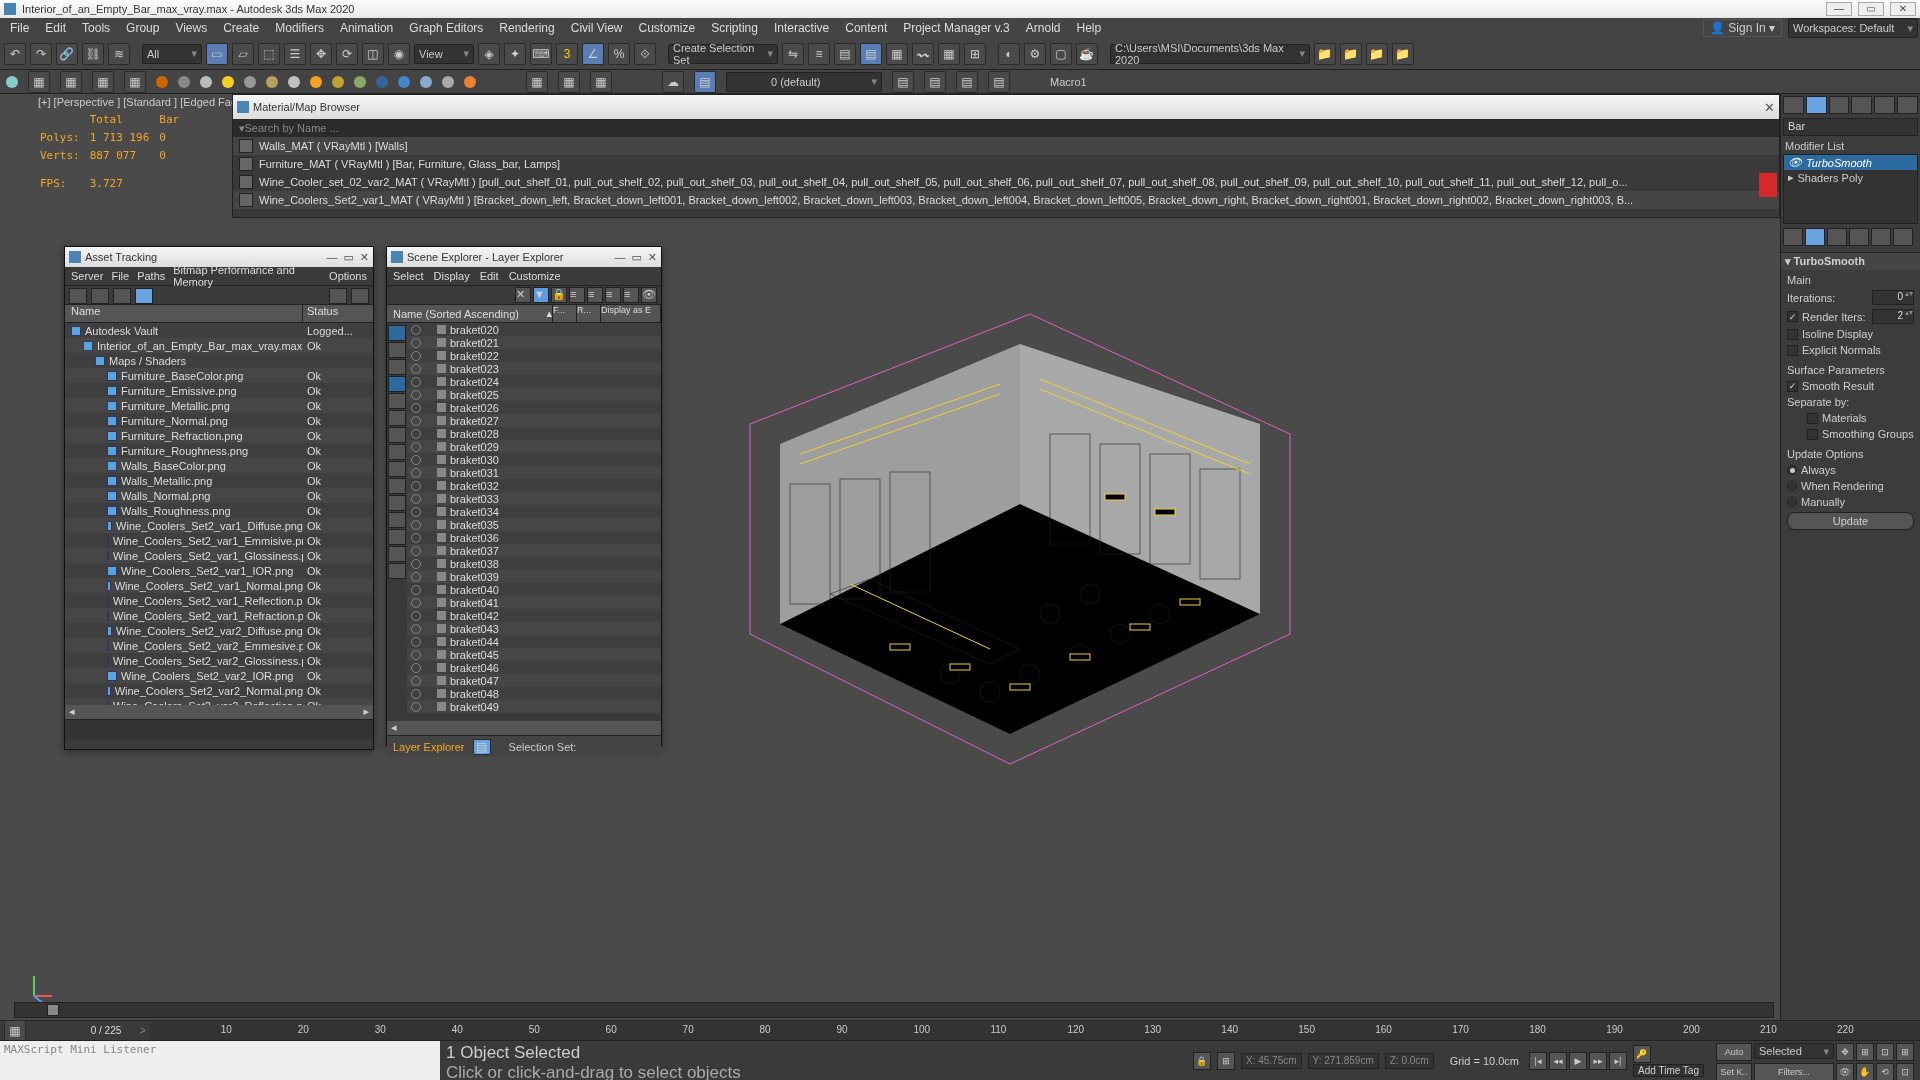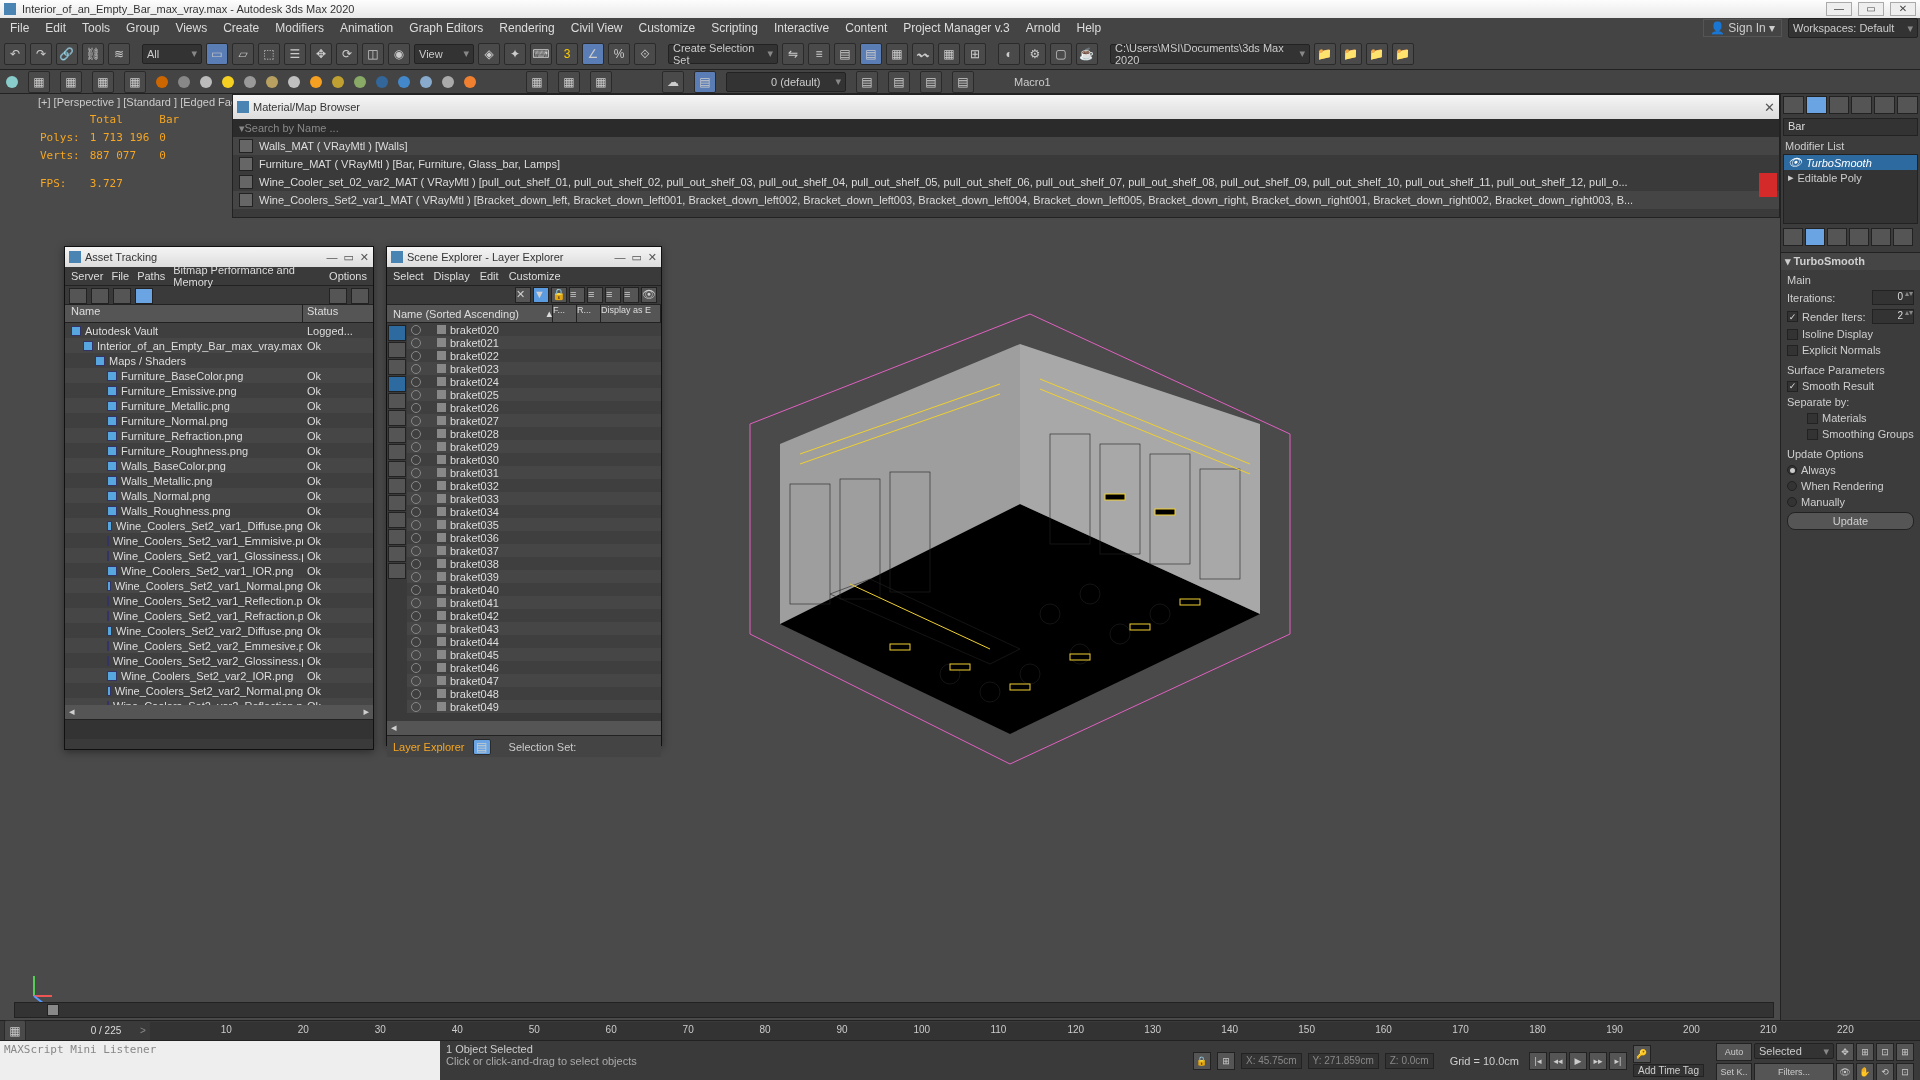--- a/index.html
+++ b/index.html
@@ -136,21 +136,21 @@
   .leftbar .b{width:14px;height:14px;background:#555;border:1px solid #222;margin:4px auto;}
 
   
   .timetrack{position:absolute;left:0;right:0;bottom:40px;height:20px;background:#3a3a3a;display:flex;align-items:center;border-top:1px solid #222;font-size:10px;}
   .timetrack .frame{width:60px;text-align:center;color:#ddd;margin-left:50px;}
   .ruler{flex:1;position:relative;height:18px;background:#333;}
   .ruler .lbl{position:absolute;top:2px;color:#ccc;font-size:10px;}
 
   .status{position:absolute;left:0;right:0;bottom:0;height:40px;background:#3a3a3a;display:flex;border-top:1px solid #222;}
   .status .listener{width:440px;background:#eee;color:#888;font-family:Consolas,monospace;font-size:11px;padding:2px 4px;}
-  .status .mid{flex:1;display:flex;flex-direction:column;color:#ccc;padding:2px 6px;font-size:11px;}
+  .status .mid{flex:1;display:flex;flex-direction:column;color:#ccc;padding:2px 6px;font-size:17px;}
   .status .coords{display:flex;gap:6px;align-items:center;}
   .status .coordbox{background:#333;border:1px solid #222;padding:0 4px;height:16px;display:flex;align-items:center;color:#888;font-size:10px;}
   .status .ctrls{display:flex;gap:2px;align-items:center;padding:0 6px;}
   .status .pbtn{width:18px;height:18px;background:#555;border:1px solid #222;display:flex;align-items:center;justify-content:center;font-size:9px;color:#ccc;}
   .status .right{display:flex;flex-direction:column;gap:2px;padding:2px 6px;}
 
   .axis{position:absolute;left:26px;bottom:76px;width:32px;height:32px;}
   .slider{position:absolute;left:14px;right:146px;bottom:62px;height:16px;background:#333;border:1px solid #222;}
   .slider .knob{position:absolute;left:32px;top:1px;width:12px;height:12px;background:#888;border:1px solid #222;}
 </style>
@@ -252,21 +252,21 @@
   <span class="dot" style="background:#8ac;"></span>
   <span class="dot" style="background:#aaa;"></span>
   <span class="dot" style="background:#f08030;"></span>
   <span style="width:30px;"></span>
   <span class="tbtn">▦</span>
   <span class="tbtn">▦</span>
   <span class="tbtn">▦</span>
   <span style="width:30px;"></span>
   <span class="tbtn">☁</span>
   <span class="tbtn sel">▤</span>
-  <span class="dd" style="width:120px;padding-left:44px;">
+  <span class="dd" style="width:156px;padding-left:44px;">
       <span>0 (default)</span>
     </span>
   <span class="tbtn">▤</span>
   <span class="tbtn">▤</span>
   <span class="tbtn">▤</span>
   <span class="tbtn">▤</span>
   <span style="width:20px;"></span>
   <span style="color:#ccc;">Macro1</span>
 </div>
 
@@ -384,21 +384,21 @@
       <div class="t active"></div>
       <div class="t"></div>
       <div class="t"></div>
       <div class="t"></div>
       <div class="t"></div>
     </div>
     <div class="objname">Bar</div>
     <div class="modlist-lbl">Modifier List</div>
     <div class="modlist">
       <div class="modsel">👁 <span>TurboSmooth</span></div>
-      <div class="mod">▸ <span>Editable Poly</span></div>
+      <div class="mod">▸ <span>Shaders Poly</span></div>
     </div>
     <div class="mtool">
       <div class="bt"></div>
       <div class="bt" style="background:#6aa4e2;"></div>
       <div class="bt"></div>
       <div class="bt"></div>
       <div class="bt"></div>
       <div class="bt"></div>
     </div>
     <div class="rollout">

